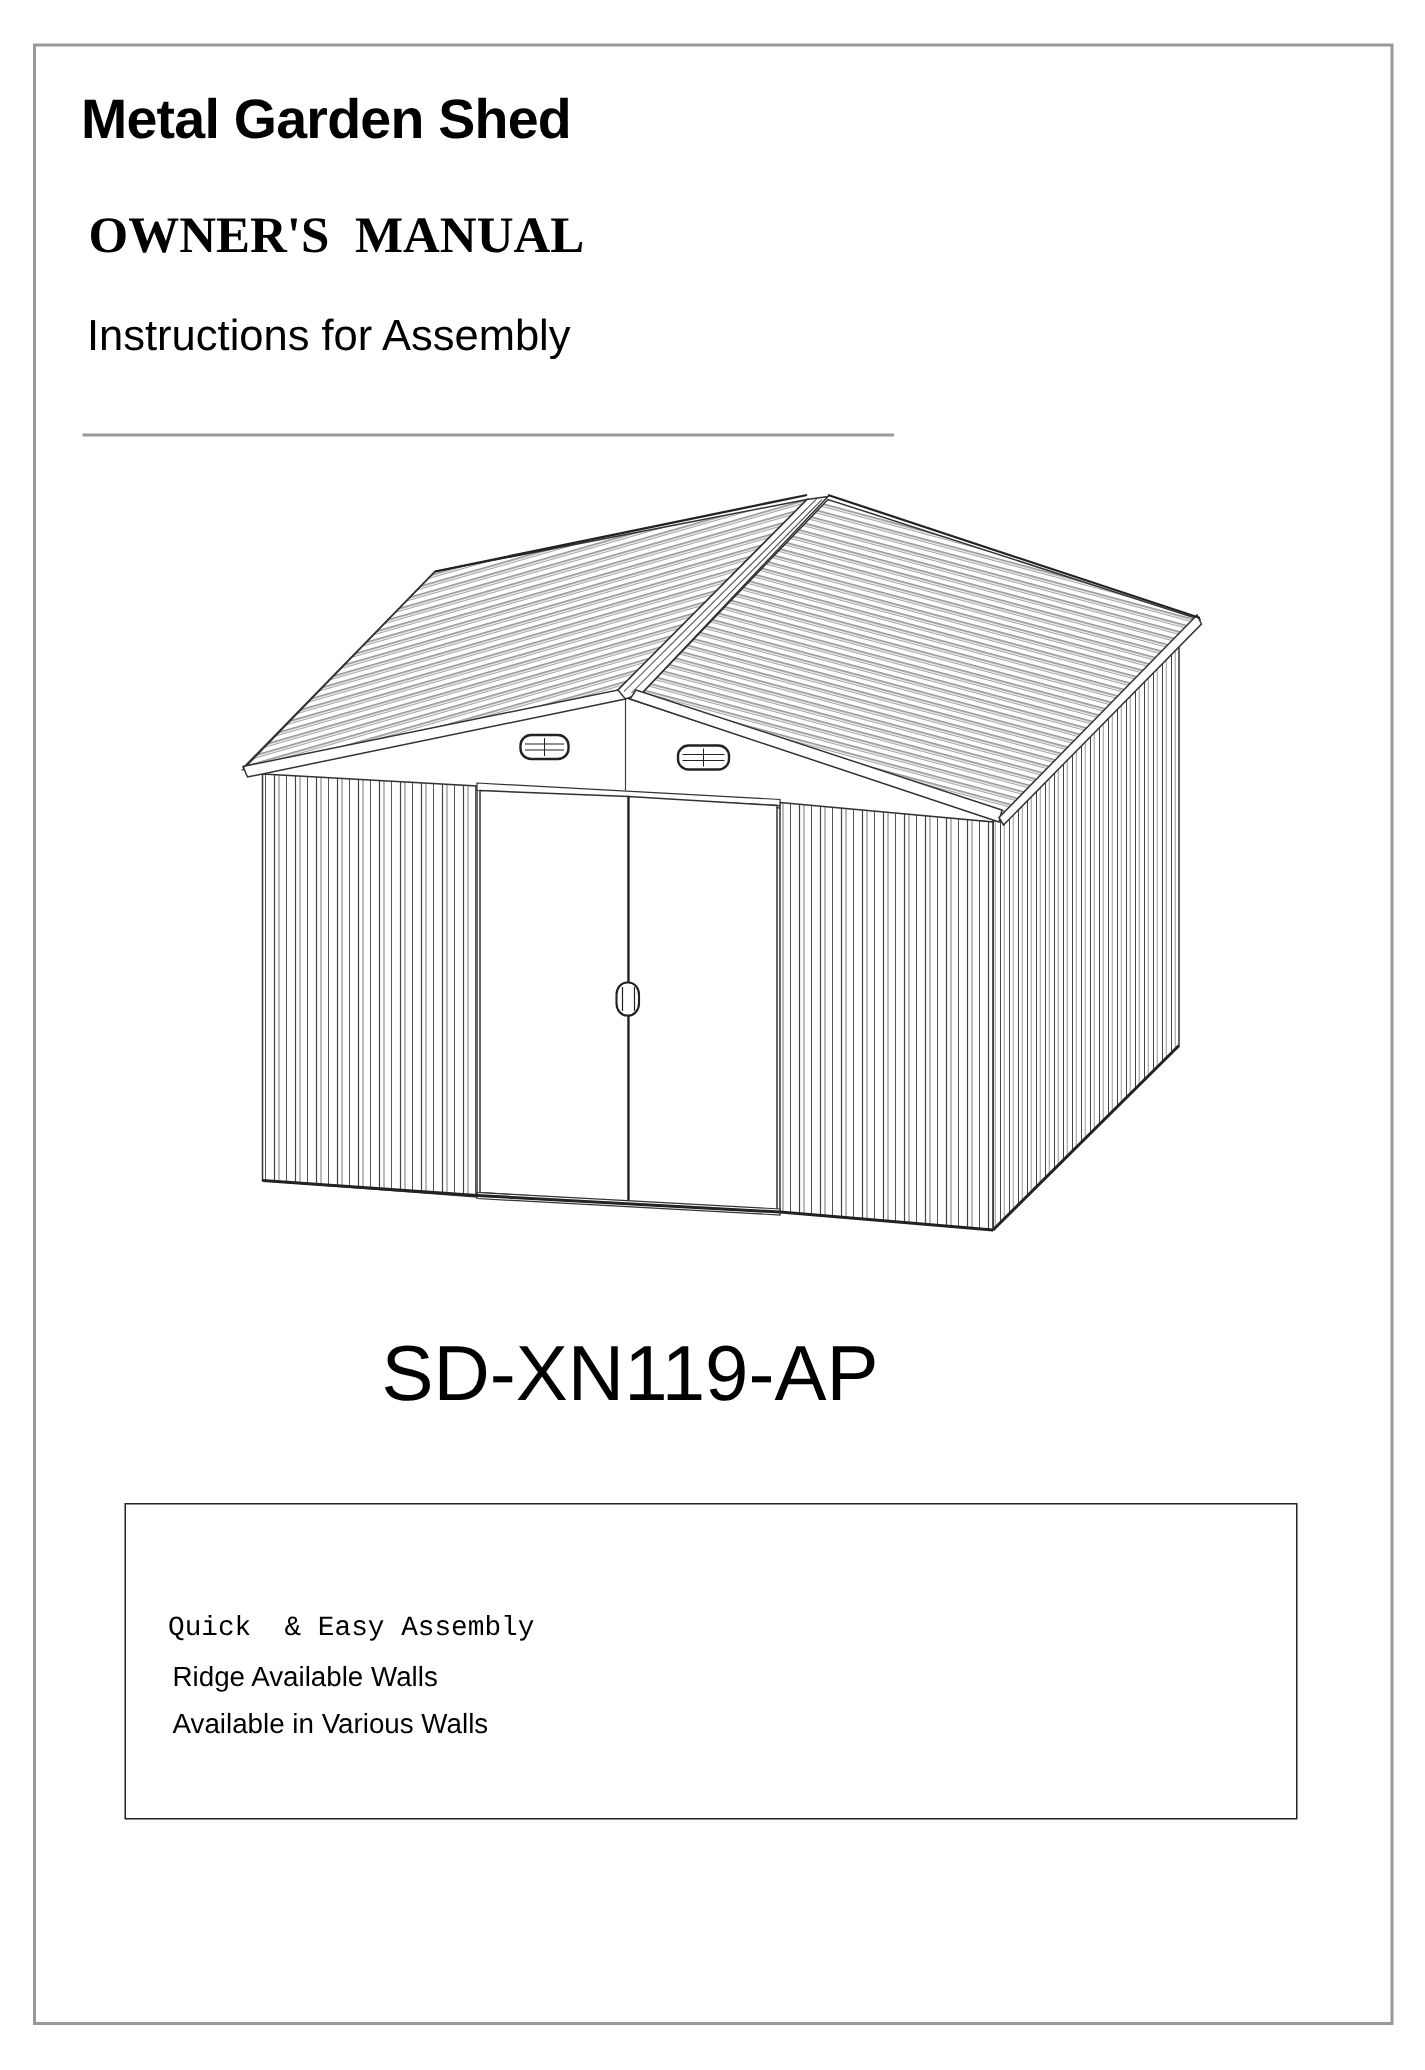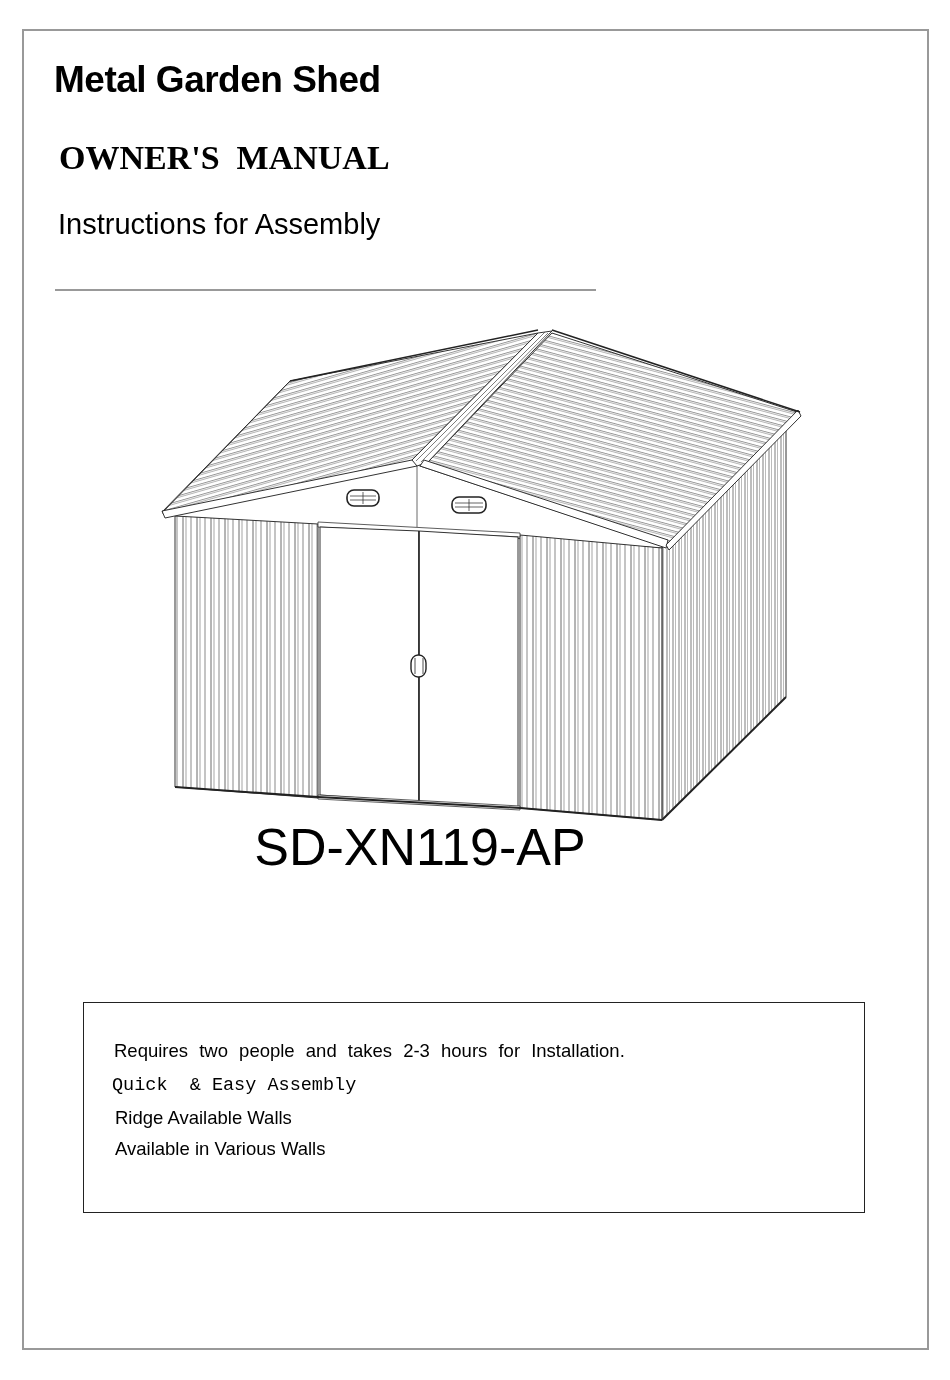--- a/index.html
+++ b/index.html
@@ -8,21 +8,21 @@
   .frame { position: absolute; left: 22px; top: 29px; width: 903px; height: 1317px;
            border: 2px solid #999999; box-sizing: content-box; }
   .title { position: absolute; left: 54px; top: 48px; font-size: 37px; font-weight: bold;
            letter-spacing: -0.5px; line-height: 64px; white-space: nowrap; }
   .subtitle { position: absolute; left: 59px; top: 133px; font-size: 34px; font-weight: bold;
               line-height: 50px; white-space: pre; letter-spacing: 0px; font-family: Liberation Serif, serif; }
   .subtitle2 { position: absolute; left: 58px; top: 194px; font-size: 29px; font-weight: normal;
                line-height: 36px; white-space: nowrap; margin-top: 12px; }
   .rule { position: absolute; left: 55px; top: 289px; width: 541px; height: 2px; background: #999999; }
   .shed { position: absolute; left: 150px; top: 320px; width: 670px; height: 520px; }
-  .model { position: absolute; left: 0; width: 830px; top: 815px; text-align: center;
+  .model { position: absolute; left: 0; width: 830px; top: 884px; text-align: center;
            font-size: 52px; line-height: 64px; padding-left: 10px; box-sizing: border-box; }
   .model span { position: relative; left: 0; }
   .infobox { position: absolute; left: 83px; top: 1002px; width: 780px; height: 209px;
              border: 1.5px solid #222; }
   .info-line { position: absolute; font-size: 18.5px; line-height: 22px; white-space: pre; }
   .l1 { left: 30px; top: 37px; word-spacing: 6px; }
   .l2 { left: 28px; top: 72px; font-family: Liberation Mono, monospace; }
   .l3 { left: 31px; top: 104px; }
   .l4 { left: 31px; top: 135px; }
 </style>
@@ -115,17 +115,16 @@
     <line x1="552" y1="330" x2="800" y2="412" stroke="#222" stroke-width="1.5"></line>
     <line x1="162" y1="512" x2="290" y2="381" stroke="#333" stroke-width="1"></line>
   </svg>
 </div>
 
 <div class="model">
   <span>SD-XN119-AP</span>
 </div>
 
 <div class="infobox">
-  <div class="info-line l1">Requires two people and takes 2-3 hours for Installation.</div>
   <div class="info-line l2">Quick  &amp; Easy Assembly</div>
   <div class="info-line l3">Ridge Available Walls</div>
   <div class="info-line l4">Available in Various Walls</div>
 </div>
 
 </body></html>

